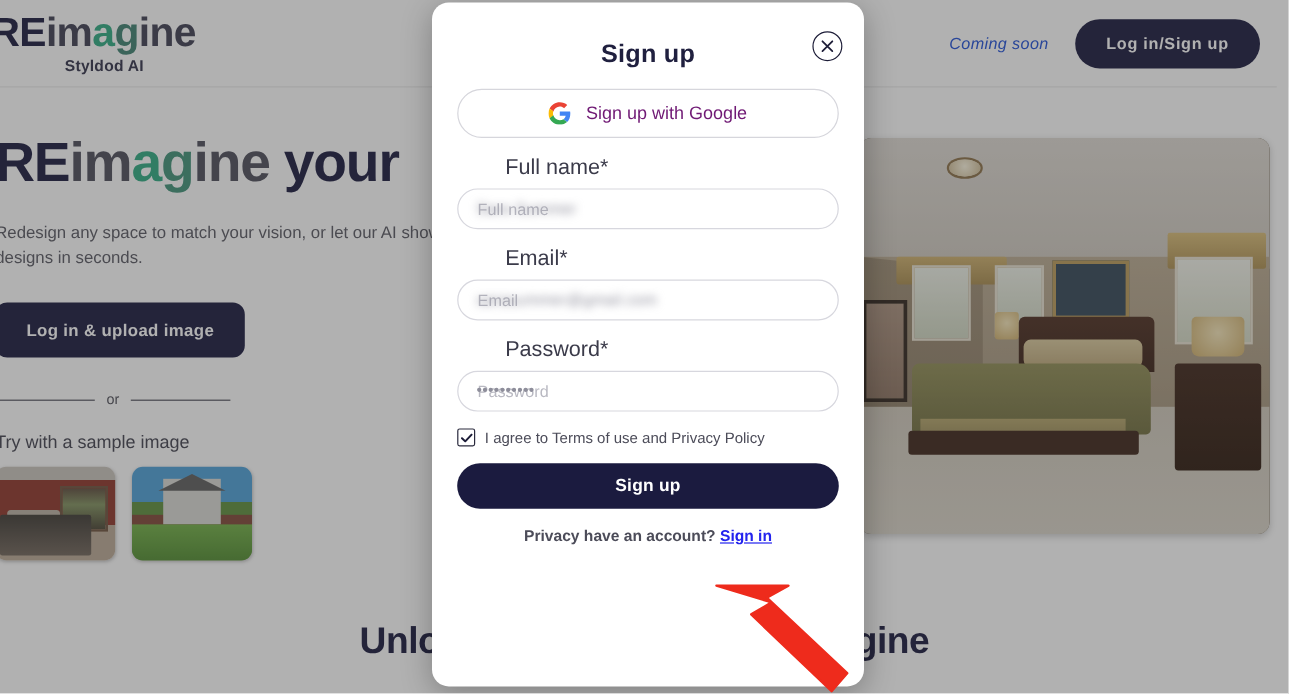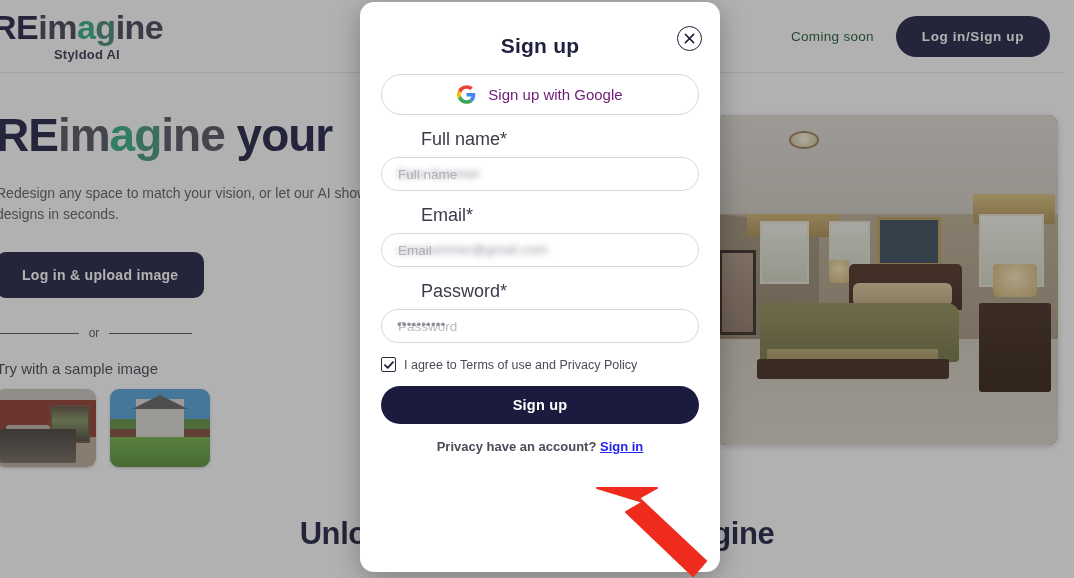--- a/index.html
+++ b/index.html
@@ -22,21 +22,21 @@
   .logo-wrap{position:absolute;left:-8px;top:8px;line-height:1;}
   .logo{font-size:34px;font-weight:700;letter-spacing:-0.5px;}
   .logo .l1{color:#15153a;}
   .logo .l2{color:#3b3b4f;}
   .logo .l3{color:#2aa87f;}
   .logo .l4{color:#3b7f6e;}
   .logo .l5{color:#3b3b4f;}
   .logo-sub{font-size:13px;font-weight:700;color:#2e2e46;margin-top:4px;margin-left:62px;letter-spacing:.2px;}
 
   .nav-right{position:absolute;right:14px;top:14px;display:flex;align-items:center;gap:22px;}
-  .coming-soon{font-size:13.5px;color:#14532d;font-weight:500;letter-spacing:.3px;}
+  .coming-soon{font-size:13.5px;color:#1d4ed8;font-weight:500;letter-spacing:.3px;font-style:italic;}
   .login-btn{
     background:#15153a;color:#fff;border:none;border-radius:22px;
     padding:13px 26px;font-size:13.5px;font-weight:700;letter-spacing:.6px;
     font-family:"Liberation Sans", sans-serif;cursor:pointer;white-space:nowrap;
   }
 
   .hero{position:absolute;left:0;top:73px;width:1074px;height:430px;background:#fff;}
   .hero-left{position:absolute;left:-4px;top:38px;width:430px;}
   .hero-title{
     font-size:46px;font-weight:800;letter-spacing:-1px;line-height:1.08;margin:0;

